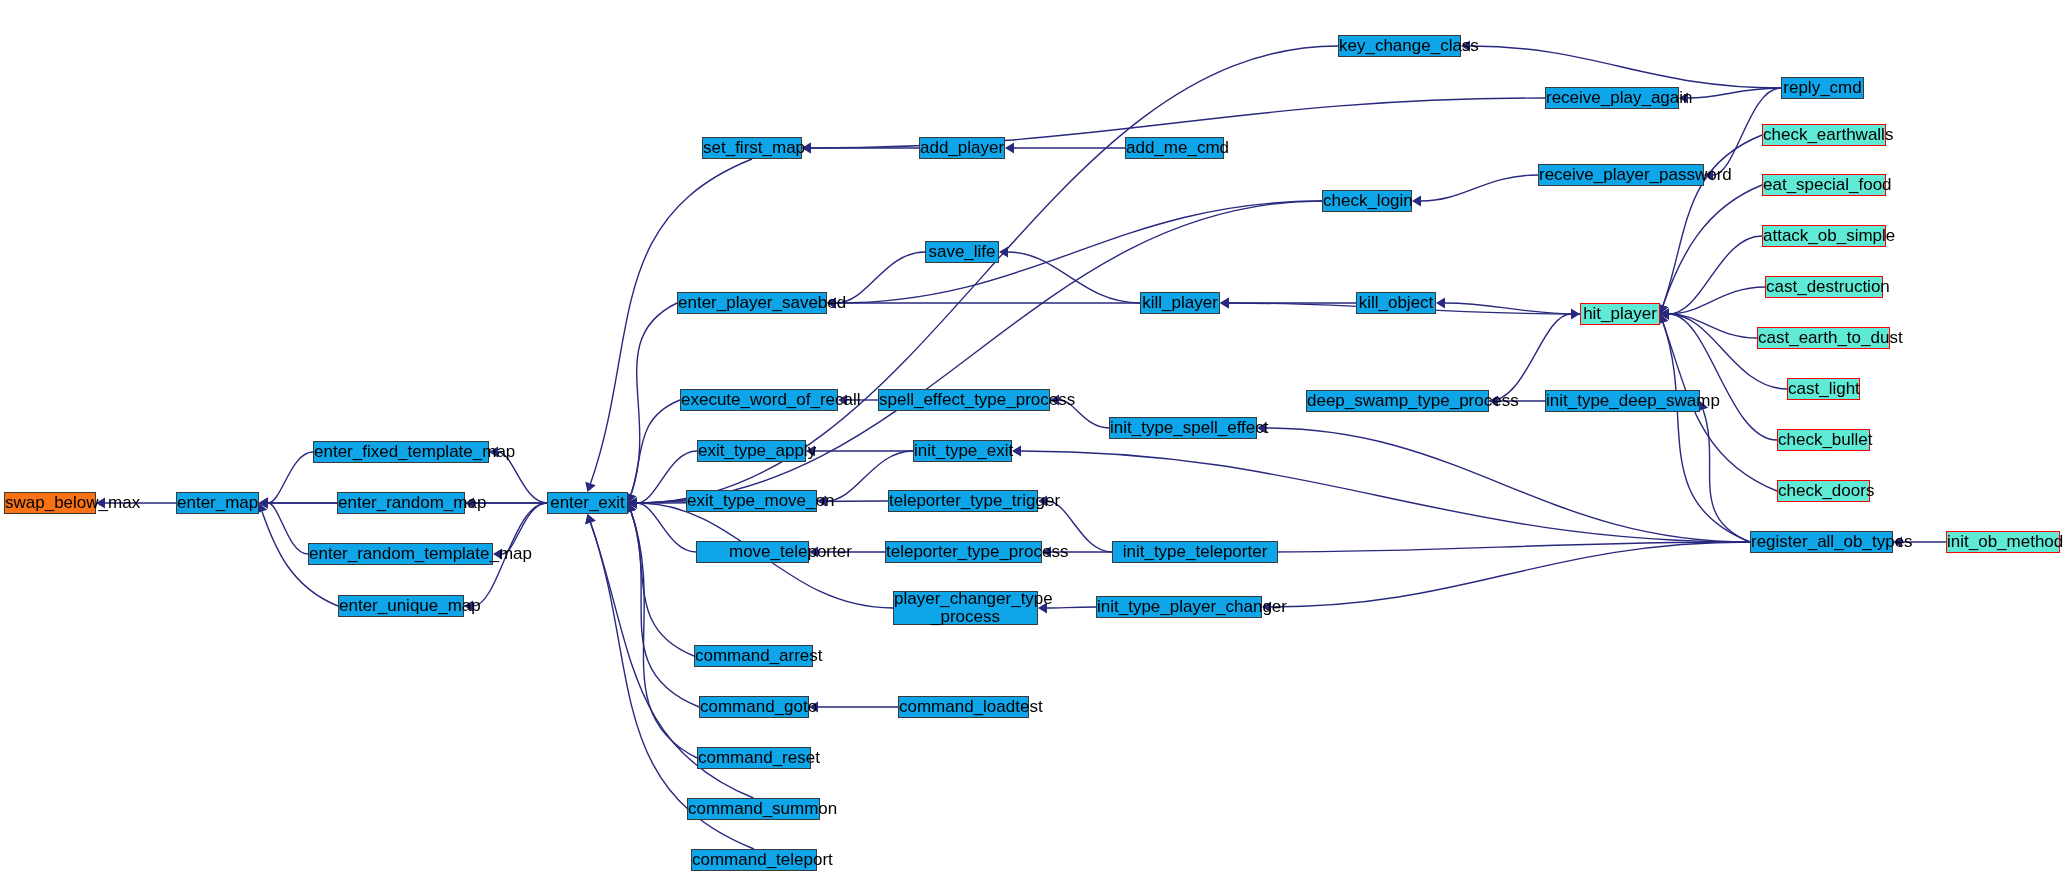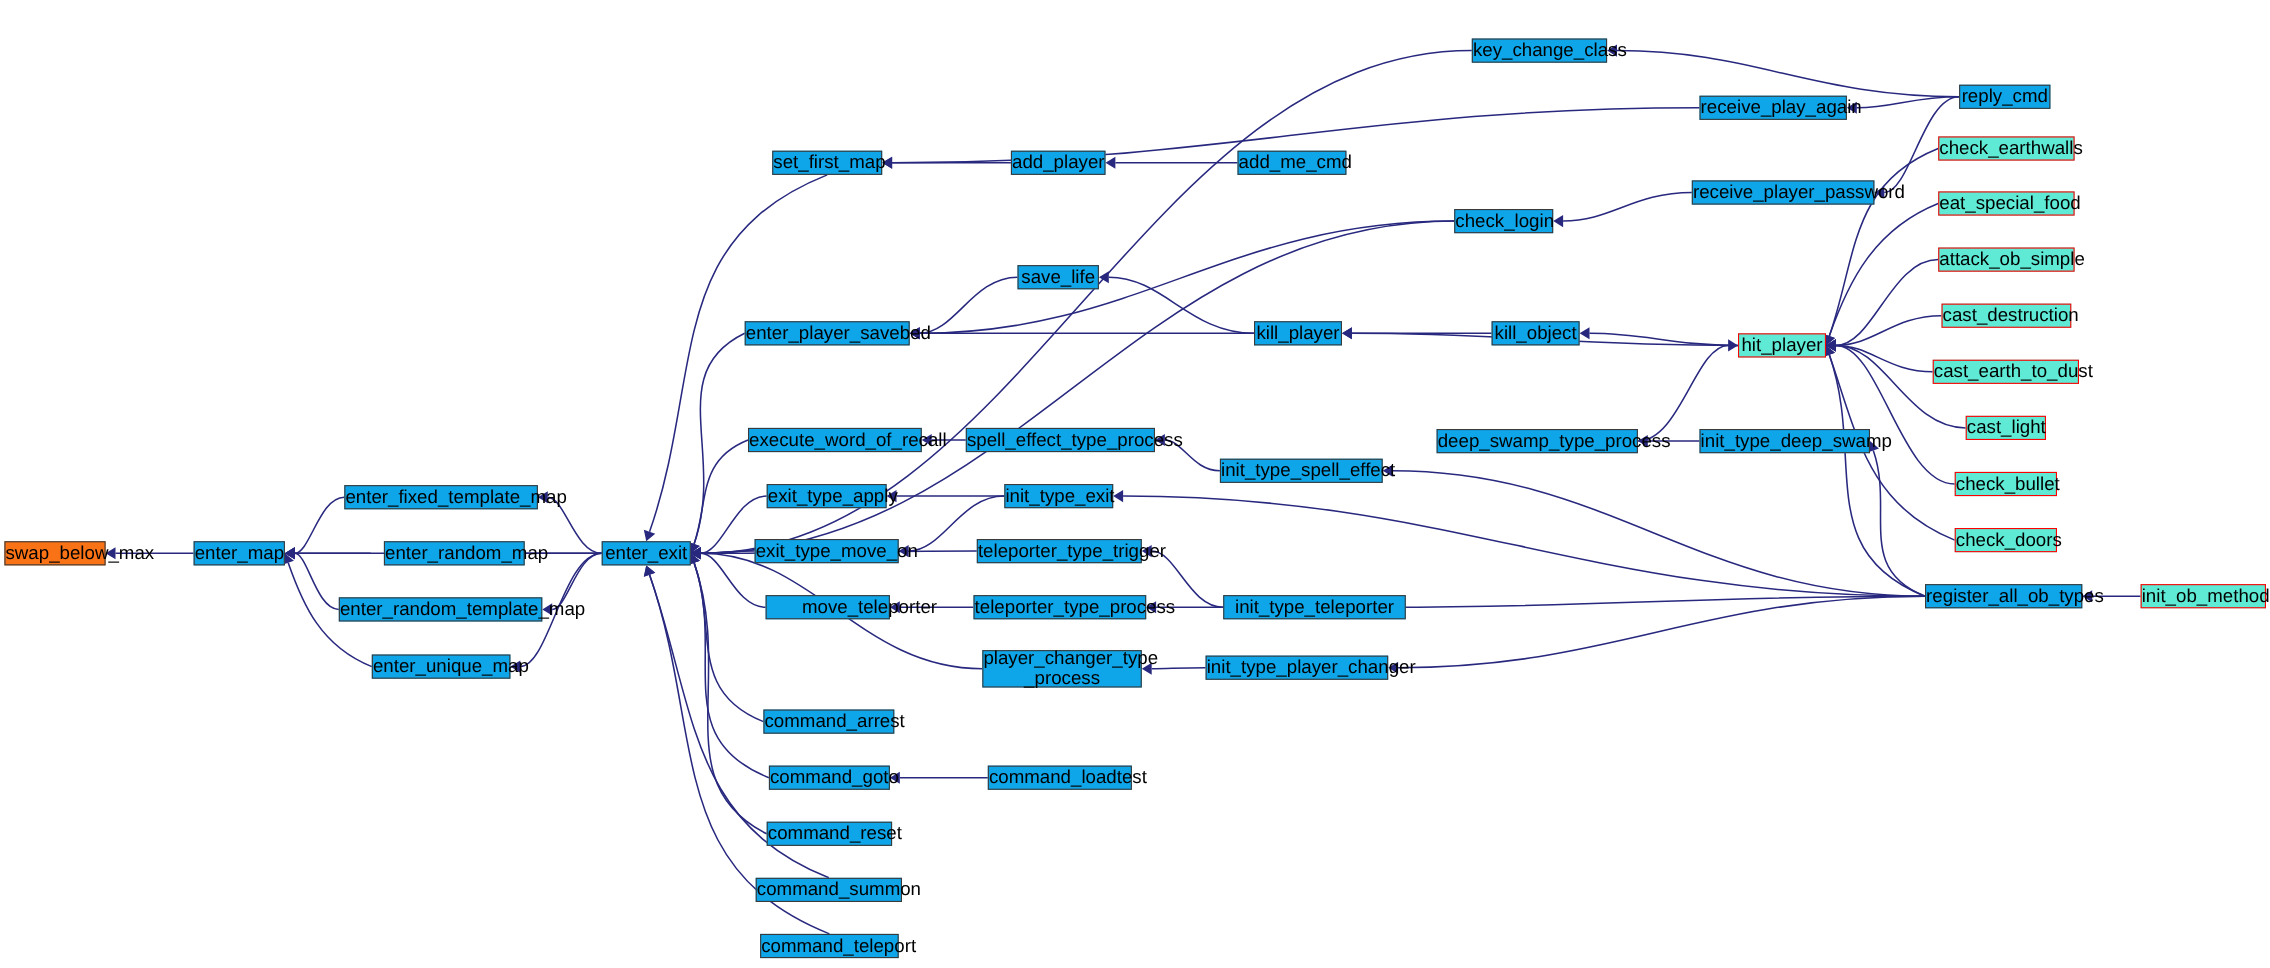--- a/index.html
+++ b/index.html
@@ -156,21 +156,21 @@
       <path d="M 697.0 758.0 C 604.9 712.1, 668.2 617.8, 631.0 511.5" fill="none" stroke="#28287f" stroke-width="1.4"></path>
       <polygon points="628.0,503.0 636.2,509.7 625.8,513.3" fill="#28287f"></polygon>
       <path d="M 753.5 798.0 C 625.7 746.9, 632.2 641.8, 590.5 522.5" fill="none" stroke="#28287f" stroke-width="1.4"></path>
       <polygon points="587.5,514.0 595.7,520.7 585.3,524.3" fill="#28287f"></polygon>
       <path d="M 754.0 849.0 C 603.3 788.7, 640.3 664.8, 590.5 522.5" fill="none" stroke="#28287f" stroke-width="1.4"></path>
       <polygon points="587.5,514.0 595.7,520.7 585.3,524.3" fill="#28287f"></polygon>
     </svg>
 <div class="node gray" style="left: 4px; top: 492px; width: 92px; height: 22px;"><span class="lbl">swap_below_max</span></div>
     <div class="node" style="left: 176px; top: 492px; width: 83px; height: 22px;"><span class="lbl">enter_map</span></div>
     <div class="node" style="left: 313px; top: 441px; width: 176px; height: 22px;"><span class="lbl">enter_fixed_template_map</span></div>
-    <div class="node" style="left: 337px; top: 492px; width: 128px; height: 22px; margin-left: 12px;"><span class="lbl">enter_random_map</span></div>
+    <div class="node" style="left: 337px; top: 492px; width: 128px; height: 22px;"><span class="lbl">enter_random_map</span></div>
     <div class="node" style="left: 308px; top: 543px; width: 185px; height: 22px;"><span class="lbl">enter_random_template_map</span></div>
     <div class="node" style="left: 338px; top: 595px; width: 126px; height: 22px;"><span class="lbl">enter_unique_map</span></div>
     <div class="node" style="left: 547px; top: 492px; width: 81px; height: 22px;"><span class="lbl">enter_exit</span></div>
     <div class="node" style="left: 702px; top: 137px; width: 100px; height: 22px;"><span class="lbl">set_first_map</span></div>
     <div class="node" style="left: 919px; top: 137px; width: 86px; height: 22px;"><span class="lbl">add_player</span></div>
     <div class="node" style="left: 1125px; top: 137px; width: 99px; height: 22px;"><span class="lbl">add_me_cmd</span></div>
     <div class="node" style="left: 1338px; top: 35px; width: 123px; height: 22px;"><span class="lbl">key_change_class</span></div>
     <div class="node" style="left: 1545px; top: 87px; width: 134px; height: 22px;"><span class="lbl">receive_play_again</span></div>
     <div class="node" style="left: 1781px; top: 77px; width: 83px; height: 22px;"><span class="lbl">reply_cmd</span></div>
     <div class="node" style="left: 1538px; top: 164px; width: 166px; height: 22px;"><span class="lbl">receive_player_password</span></div>

